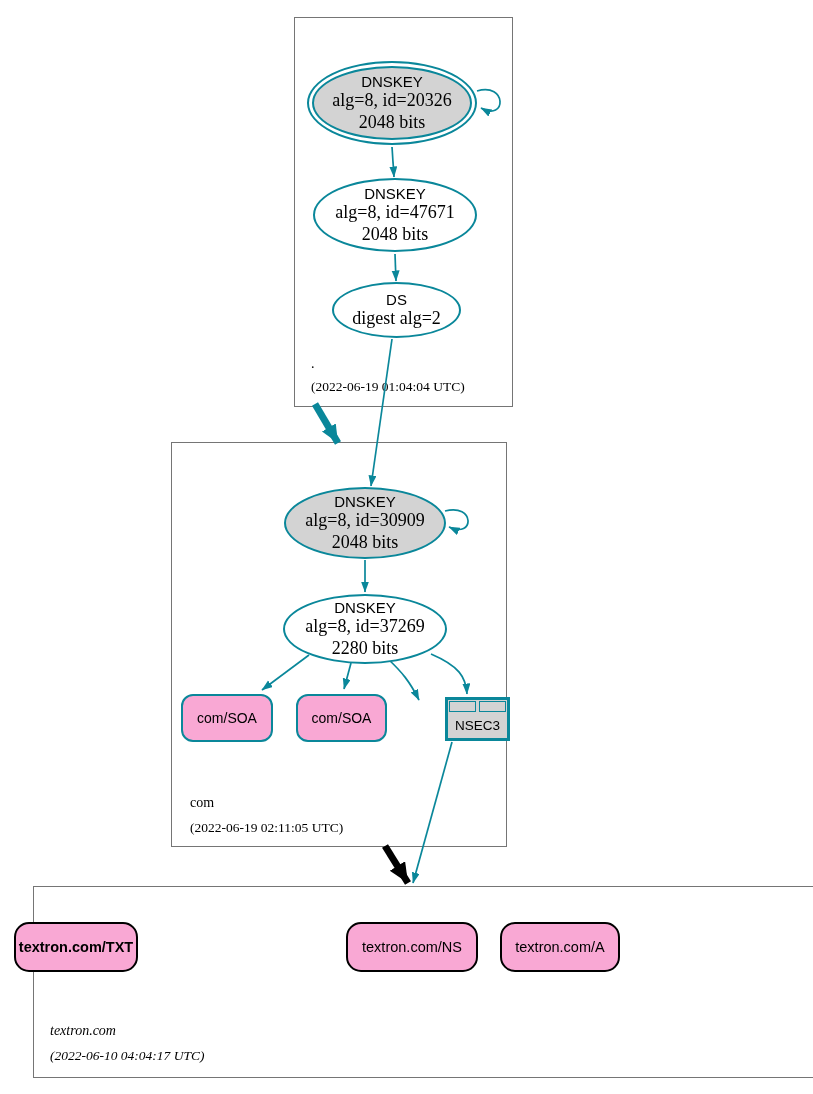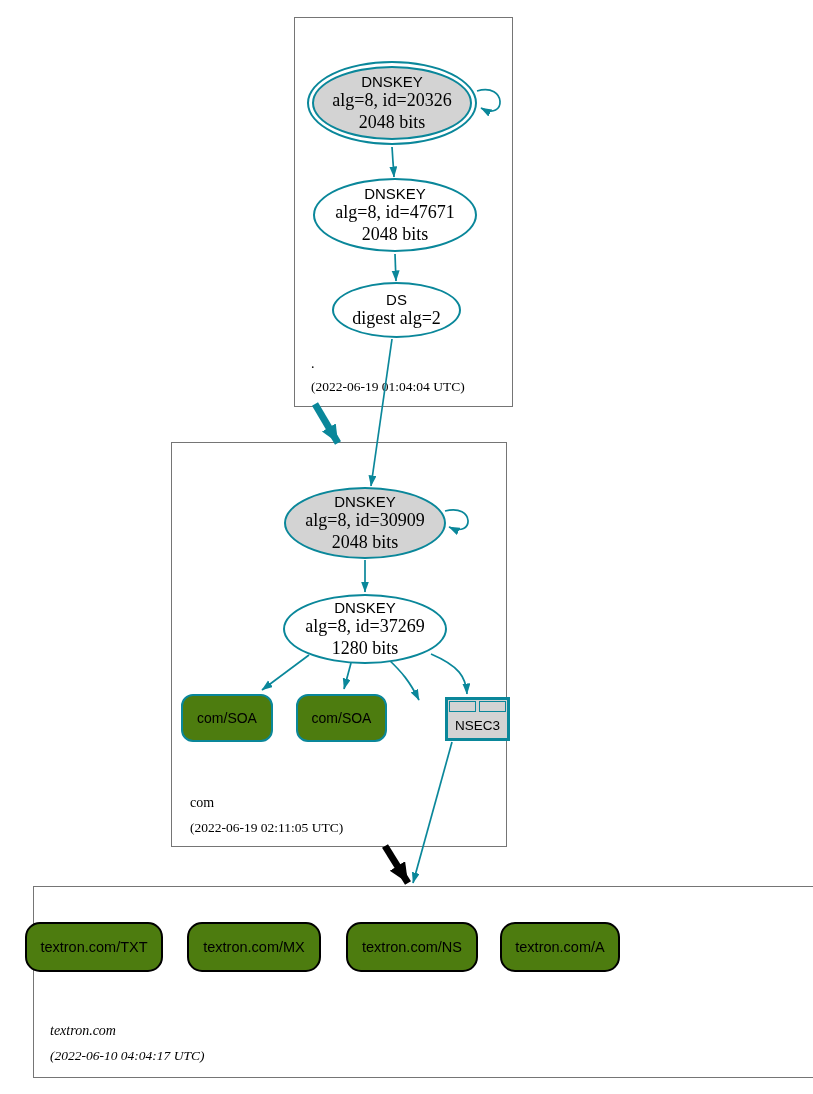--- a/index.html
+++ b/index.html
@@ -26,21 +26,21 @@
   .mk{fill:var(--secure);}
   .mkb{fill:var(--rrset_border);}
   
   .node{position:absolute;box-sizing:border-box;z-index:3;}
   .ellipse{border:2px solid var(--secure);border-radius:50%;display:flex;flex-direction:column;align-items:center;justify-content:center;background:#fff;}
   .ellipse2{border:2px solid var(--secure);border-radius:50%;padding:3px;background:#fff;}
   .ellipse-inner{width:100%;height:100%;box-sizing:border-box;border:2px solid var(--secure);border-radius:50%;display:flex;flex-direction:column;align-items:center;justify-content:center;}
   .gray{background:var(--ksk_fill);}
   .nt{font-family:Liberation Sans, sans-serif;font-size:15px;color:#000;line-height:1.15;}
   .nd{font-family:"Liberation Serif",serif;font-size:18px;color:#000;line-height:1.18;}
-  .rrset{position:absolute;z-index:3;box-sizing:border-box;background:#4d7c0f;border:2px solid var(--rrset_border);border-radius:15px;display:flex;align-items:center;justify-content:center;font-size:14.5px;color:#000;white-space:nowrap;}
+  .rrset{position:absolute;z-index:3;box-sizing:border-box;background:#f9a8d4;border:2px solid var(--rrset_border);border-radius:15px;display:flex;align-items:center;justify-content:center;font-size:14.5px;color:#000;white-space:nowrap;}
   .rrset.teal{border:2px solid var(--secure);border-radius:12px;font-size:14px;}
   .nsec3{position:absolute;z-index:3;box-sizing:border-box;border:3px solid var(--secure);background:var(--ksk_fill);display:flex;flex-direction:column;}
   .nsec3-cells{display:flex;height:11px;gap:3px;padding:1px 1px 0 1px;}
   .nsec3-cells .cell{flex:1;border:1.5px solid var(--secure);box-sizing:border-box;}
   .nsec3-label{flex:1;display:flex;align-items:center;justify-content:center;font-size:13.5px;color:#000;}
 </style>
 </head>
 <body>
 
 <div id="canvas">
@@ -110,44 +110,41 @@
 
   <div class="node ellipse gray" style="left:284px;top:487px;width:162px;height:72px;">
     <div class="nt">DNSKEY</div>
     <div class="nd">alg=8, id=30909</div>
     <div class="nd">2048 bits</div>
   </div>
 
   <div class="node ellipse" style="left:283px;top:594px;width:164px;height:70px;">
     <div class="nt">DNSKEY</div>
     <div class="nd">alg=8, id=37269</div>
-    <div class="nd">1280 bits</div>
+    <div class="nd">2280 bits</div>
   </div>
 
   <div class="rrset teal" style="left:181px;top:694px;width:92px;height:48px;">
     <span>com/SOA</span>
   </div>
 
   <div class="rrset teal" style="left:296px;top:694px;width:91px;height:48px;">
     <span>com/SOA</span>
   </div>
 
   <div class="nsec3" style="left:421px;top:697px;width:65px;height:44px;margin-left:24px;">
     <div class="nsec3-cells">
       <div class="cell"></div>
       <div class="cell"></div>
     </div>
     <div class="nsec3-label">NSEC3</div>
   </div>
 
-  <div class="rrset" style="left:25px;top:922px;width:138px;height:50px;">
+  <div class="rrset" style="left:14px;top:922px;width:124px;height:50px;font-weight:bold;">
     <span>textron.com/TXT</span>
-  </div>
-  <div class="rrset" style="left:187px;top:922px;width:134px;height:50px;">
-    <span>textron.com/MX</span>
   </div>
   <div class="rrset" style="left:500px;top:922px;width:120px;height:50px;">
     <span>textron.com/A</span>
   </div>
   <div class="rrset" style="left:346px;top:922px;width:132px;height:50px;">
     <span>textron.com/NS</span>
   </div>
 
 </div>
 

